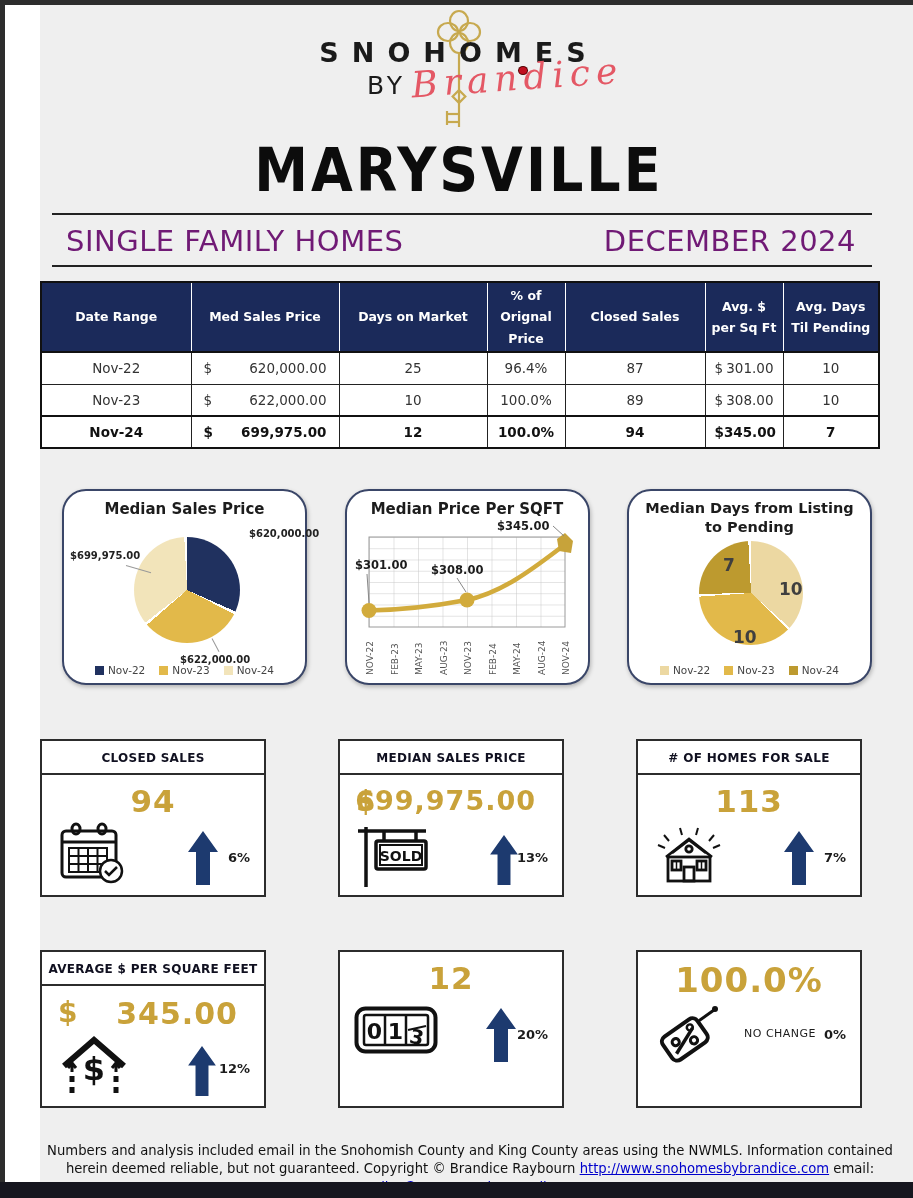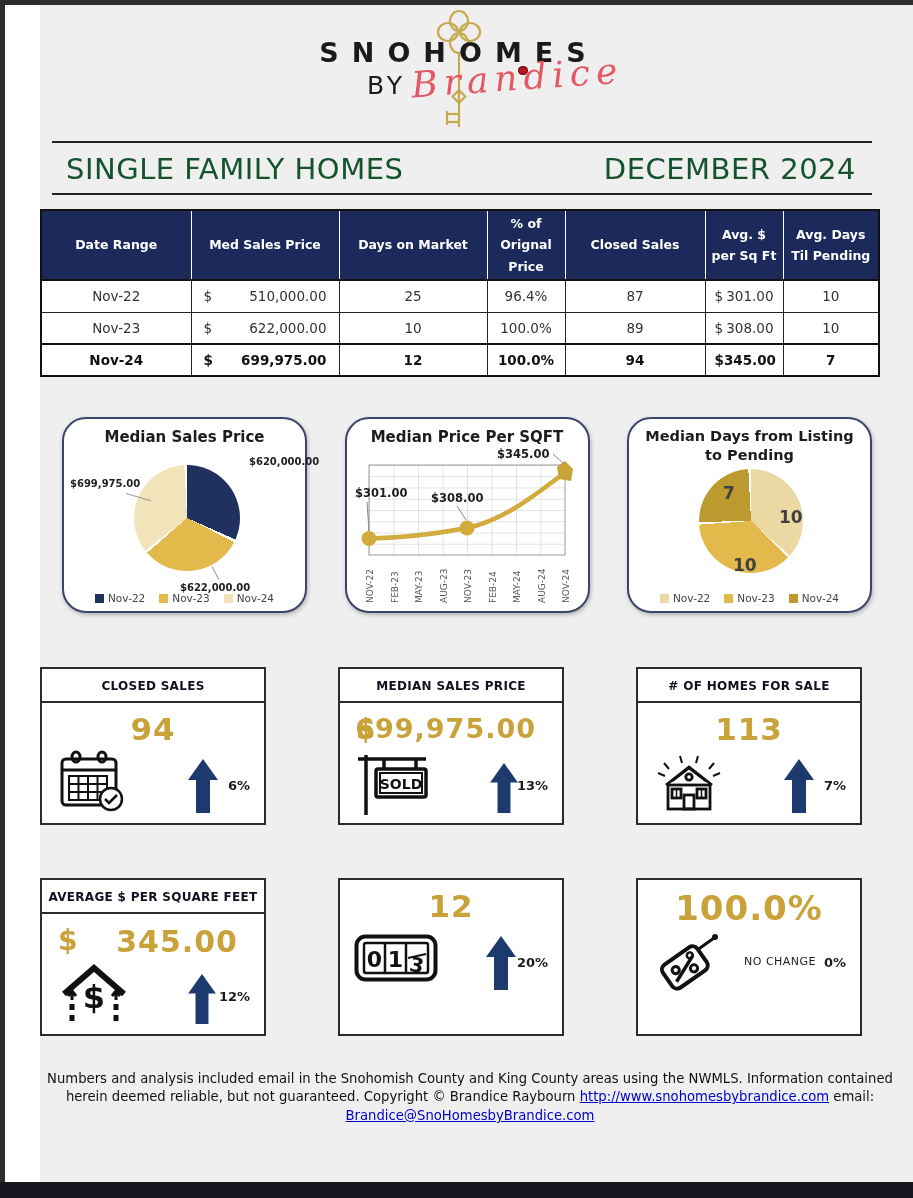--- a/index.html
+++ b/index.html
@@ -26,21 +26,21 @@
     font-family:"DejaVu Serif","Liberation Serif",serif; font-style:italic;
     font-size:36px; color:#e45865; letter-spacing:6px; transform:rotate(-4deg); }
   .ladybug { position:absolute; top:62px; left:calc(50% + 60px); width:8px; height:7px;
     background:#c01020; border-radius:50%; box-shadow:0 0 0 1px #500; }
 
   
   .page-title { text-align:center; font-size:60px; font-weight:900; letter-spacing:3px;
     color:#0c0c0c; margin-top:2px; font-stretch:condensed; }
   .rule { border:none; border-top:2px solid #222; margin:8px 6px 0 12px; }
   .subtitle-row { display:flex; justify-content:space-between; align-items:center;
-    padding:9px 22px 7px 26px; font-size:29px; color:#14532d; letter-spacing:.5px; }
+    padding:9px 22px 7px 26px; font-size:29px; color:#701a75; letter-spacing:.5px; }
   .rule2 { border:none; border-top:2px solid #222; margin:0 6px 0 12px; }
 
   
   table.mkt { width:838px; border-collapse:collapse; margin-top:14px; table-layout:fixed;
     border:2px solid #111; background:#fff; }
   table.mkt th { background:#1b2a5a; color:#fff; font-size:12.5px; font-weight:bold;
     height:70px; border-right:1.5px solid #fff; border-bottom:2px solid #111; padding:2px 4px; line-height:1.7;}
   table.mkt th:last-child { border-right:none; }
   table.mkt td { border:1.5px solid #222; font-size:13.5px; color:#333;
     height:32px; text-align:center; padding:0; }
@@ -115,20 +115,21 @@
         <line x1="20" y1="113" x2="32" y2="113"></line>
         <line x1="20" y1="102" x2="20" y2="116"></line>
       </g>
     </svg>
     <div class="brand-name">SNOHOMES</div>
     <div class="brand-by">BY</div>
     <div class="brand-script">Brandice</div>
     <div class="ladybug"></div>
   </div>
 
+  <div class="page-title">MARYSVILLE</div>
   <hr class="rule">
   <div class="subtitle-row">
     <span>SINGLE FAMILY HOMES</span>
     <span>DECEMBER 2024</span>
   </div>
   <hr class="rule2">
 
   <table class="mkt">
     <colgroup>
       <col style="width:150px">
@@ -149,21 +150,21 @@
         <th>Avg. $ per Sq Ft</th>
         <th>Avg. Days Til Pending</th>
       </tr>
     </thead>
     <tbody>
       <tr>
         <td>Nov-22</td>
         <td>
             <div class="money">
               <span>$</span>
-              <span>510,000.00</span>
+              <span>620,000.00</span>
             </div>
           </td>
         <td>25</td>
         <td>96.4%</td>
         <td>87</td>
         <td>
             <div class="money-sm">
               <span>$</span>
               <span>301.00</span>
             </div>

